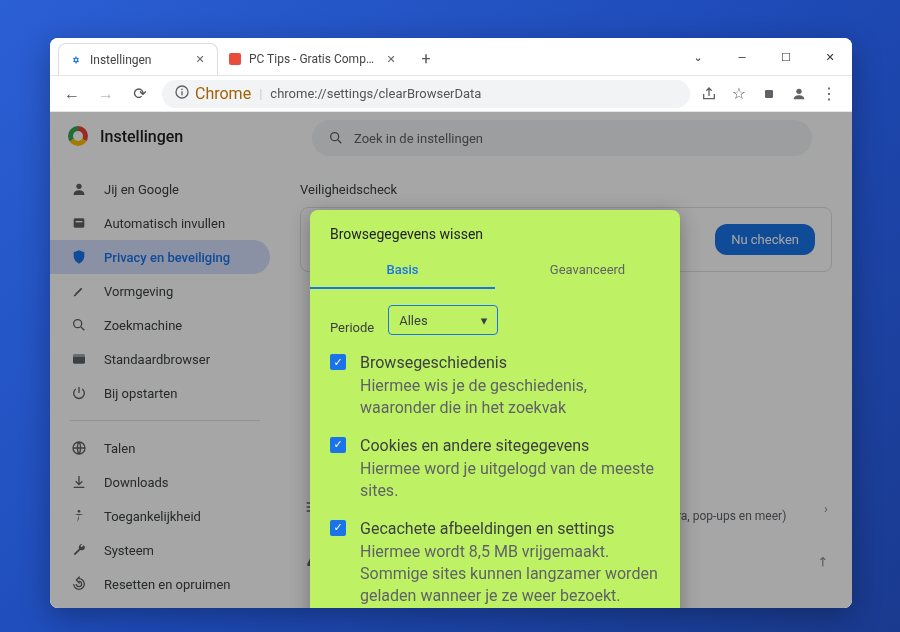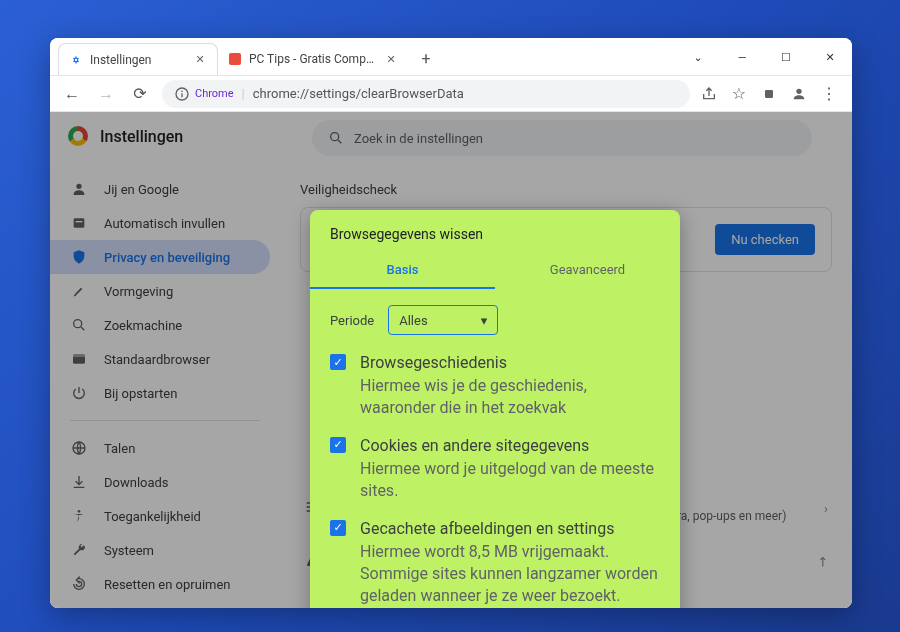--- a/index.html
+++ b/index.html
@@ -13,21 +13,21 @@
 .tab .tabtxt{flex:1;overflow:hidden;text-overflow:ellipsis;white-space:nowrap}
 .tab .tclose{width:14px;height:14px;display:flex;align-items:center;justify-content:center;font-size:11px;color:#666;border-radius:50%}
 .tfav{width:14px;height:14px;display:flex;align-items:center;justify-content:center}
 .newtab{width:28px;height:28px;display:flex;align-items:center;justify-content:center;font-size:16px;color:#555;margin-left:4px;margin-bottom:3px;cursor:pointer}
 .winctrl{display:flex}
 .winbtn{width:44px;height:38px;display:flex;align-items:center;justify-content:center;font-size:11px;color:#333;cursor:pointer}
 .addrbar{height:36px;display:flex;align-items:center;padding:0 10px;gap:10px;border-bottom:1px solid #e5e5e5}
 .navbtn{width:24px;height:24px;display:flex;align-items:center;justify-content:center;color:#555;cursor:pointer;font-size:16px;border-radius:50%}
 .navbtn.off{color:#bbb}
 .url{flex:1;display:flex;align-items:center;gap:8px;height:28px;background:#f1f3f4;border-radius:14px;padding:0 12px;font-size:13px;color:#555}
-.urlchip{display:flex;align-items:center;gap:5px;color:#6d28d9;font-size:11px}
+.urlchip{display:flex;align-items:flex-start;gap:5px;color:#a16207;font-size:16px}
 .urlsep{color:#ccc}
 .urltxt{color:#555;font-size:13px}
 .toolicons{display:flex;gap:12px;align-items:center;padding-right:4px}
 .ticon{width:18px;height:18px;display:flex;align-items:center;justify-content:center;color:#555;cursor:pointer}
 .content{flex:1;position:relative;overflow:hidden;background:#fff}
 .overlay{position:absolute;inset:0;background:rgba(0,0,0,.35);z-index:5}
 .settings{display:flex;height:100%}
 .shdr{position:absolute;left:18px;top:14px;display:flex;gap:12px;align-items:center;z-index:2}
 .shdr .logo{width:20px;height:20px;border-radius:50%;background:conic-gradient(#ea4335 0 33%,#fbbc05 33% 66%,#34a853 66% 100%);position:relative}
 .shdr .logo::after{content:"";position:absolute;inset:5px;background:#fff;border-radius:50%}
@@ -36,32 +36,32 @@
 .sidebar{width:230px;padding-top:60px}
 .sbitem{display:flex;align-items:center;gap:16px;height:34px;padding:0 20px;font-size:13px;color:#3c4043;cursor:pointer;border-radius:0 17px 17px 0;margin-right:10px}
 .sbitem.active{background:#d4dffc;color:#1a73e8;font-weight:500}
 .sbicon{width:18px;color:#5f6368;display:flex;align-items:center;justify-content:center}
 .sbitem.active .sbicon{color:#1a73e8}
 .sbsep{height:1px;background:#e0e0e0;margin:10px 20px}
 .mainc{flex:1;padding:60px 20px 0}
 .sectitle{font-size:13px;color:#3c4043;margin:10px 0}
 .card{background:#fff;border:1px solid #e0e0e0;border-radius:8px;padding:16px;display:flex;gap:20px;align-items:center;margin-bottom:20px}
 .card .ctxt{flex:1;font-size:12px;color:#5f6368}
-.btnp{background:#1a73e8;color:#fff;border:none;padding:8px 16px;border-radius:4px;font-size:13px;cursor:pointer}
+.btnp{background:#1a73e8;color:#fff;border:none;padding:8px 16px;border-radius:12px;font-size:13px;cursor:pointer}
 .btns{background:#fff;color:#1a73e8;border:2px solid #14b8a6;padding:7px 14px;border-radius:4px;font-size:13px;cursor:pointer}
 .srow{display:flex;align-items:center;gap:14px;padding:12px 4px;font-size:13px;color:#3c4043;cursor:pointer}
 .srow .chev{margin-left:auto;color:#888}
 .srow .sub{font-size:12px;color:#5f6368}
 .modal{position:absolute;left:260px;top:98px;width:370px;background:#bef264;border-radius:8px;box-shadow:0 4px 20px rgba(0,0,0,.3);z-index:10;display:flex;flex-direction:column}
 .mtitle{padding:16px 20px 10px;font-size:14px;color:#202124}
 .mtabs{display:flex}
 .mtab{flex:1;text-align:center;padding:10px 0;font-size:13px;color:#5f6368;cursor:pointer;border-bottom:2px solid transparent}
 .mtab.active{color:#1a73e8;border-bottom-color:#1a73e8;font-weight:500}
 .mbody{padding:16px 20px}
-.period{display:flex;align-items:center;gap:14px;margin-bottom:18px}
+.period{display:flex;align-items:flex-end;gap:14px;margin-bottom:18px}
 .plabel{font-size:13px;color:#3c4043}
 .pselect{flex:0 0 110px;height:30px;border:1px solid #1a73e8;border-radius:4px;display:flex;align-items:center;justify-content:space-between;padding:0 10px;font-size:13px;color:#3c4043;cursor:pointer}
 .chkrow{display:flex;gap:14px;margin-bottom:16px}
 .chkbox{width:16px;height:16px;background:#1a73e8;border-radius:2px;display:flex;align-items:center;justify-content:center;color:#fff;font-size:11px;flex-shrink:0;margin-top:1px;cursor:pointer}
 .chklbl{font-size:16px;color:#3c4043;margin-bottom:3px}
 .chksub{font-size:16px;color:#5f6368;line-height:1.4}
 .mfoot{display:flex;justify-content:flex-end;gap:10px;padding:12px 20px 16px}
 .ext{display:inline-block;transform:rotate(-45deg)}
 svg{width:16px;height:16px}
 </style>

